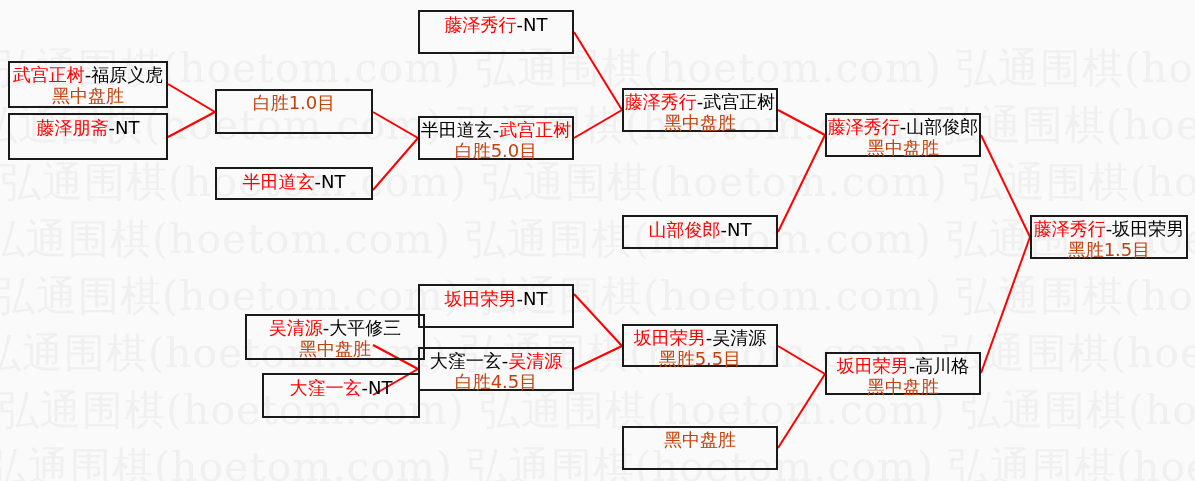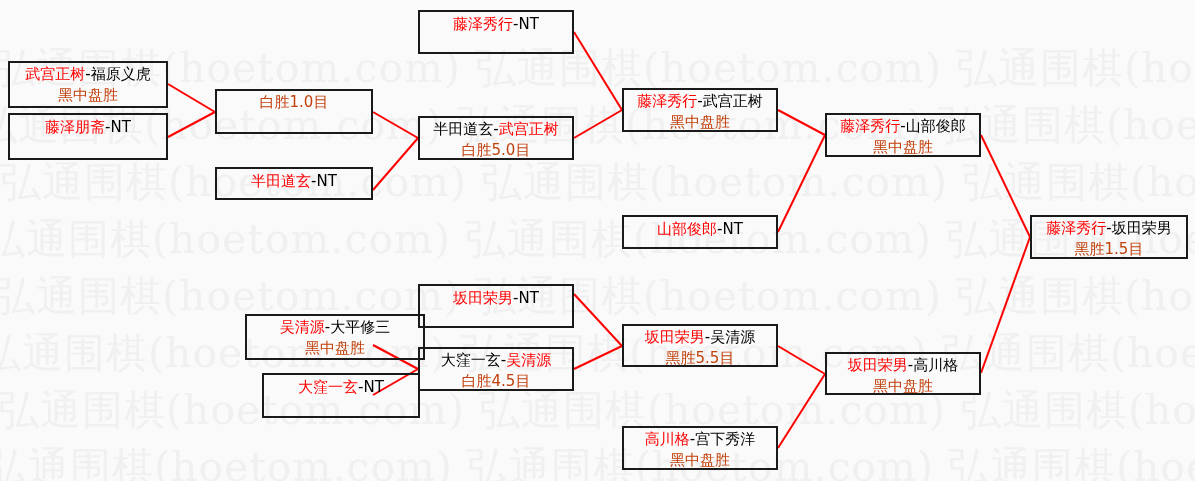--- a/index.html
+++ b/index.html
@@ -44,21 +44,21 @@
     pointer-events: none;
   }
   
   .node {
     position: absolute;
     z-index: 2;
     box-sizing: border-box;
     background: transparent;
     border: 2px solid #1a1a1a;
     text-align: center;
-    font-size: 15px;
+    font-size: 18px;
     line-height: 21px;
     color: #000000;
     padding-top: 1px;
     font-family: "DejaVu Sans", "Liberation Sans", sans-serif;
   }
   .node .ln {
     display: block;
     white-space: nowrap;
   }
   .node .w { color: #ff0000; }
@@ -149,21 +149,20 @@
       </div>
       <div class="node" style="left: 418px; top: 347px; width: 156px; height: 44px;">
         <span class="ln"><span class="l">大窪一玄</span><span class="l">-</span><span class="w">吴清源</span></span>
         <span class="ln res">白胜4.5目</span>
       </div>
       <div class="node" style="left: 622px; top: 324px; width: 156px; height: 43px;">
         <span class="ln"><span class="w">坂田荣男</span><span class="l">-</span><span class="l">吴清源</span></span>
         <span class="ln res">黑胜5.5目</span>
       </div>
       <div class="node" style="left: 622px; top: 426px; width: 156px; height: 44px;">
-        <span class="ln"><span class="w">高川格</span><span class="l">-</span><span class="l">宫下秀洋</span></span>
         <span class="ln res">黑中盘胜</span>
       </div>
       <div class="node" style="left: 825px; top: 352px; width: 156px; height: 43px;">
         <span class="ln"><span class="w">坂田荣男</span><span class="l">-</span><span class="l">高川格</span></span>
         <span class="ln res">黑中盘胜</span>
       </div>
     </div>
 
 </div>
 

